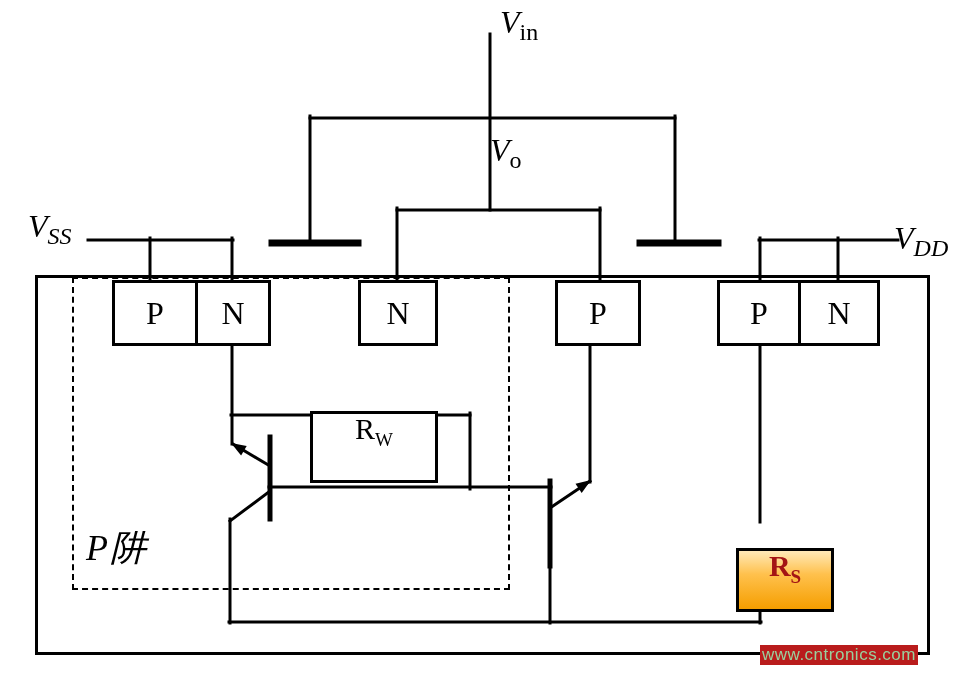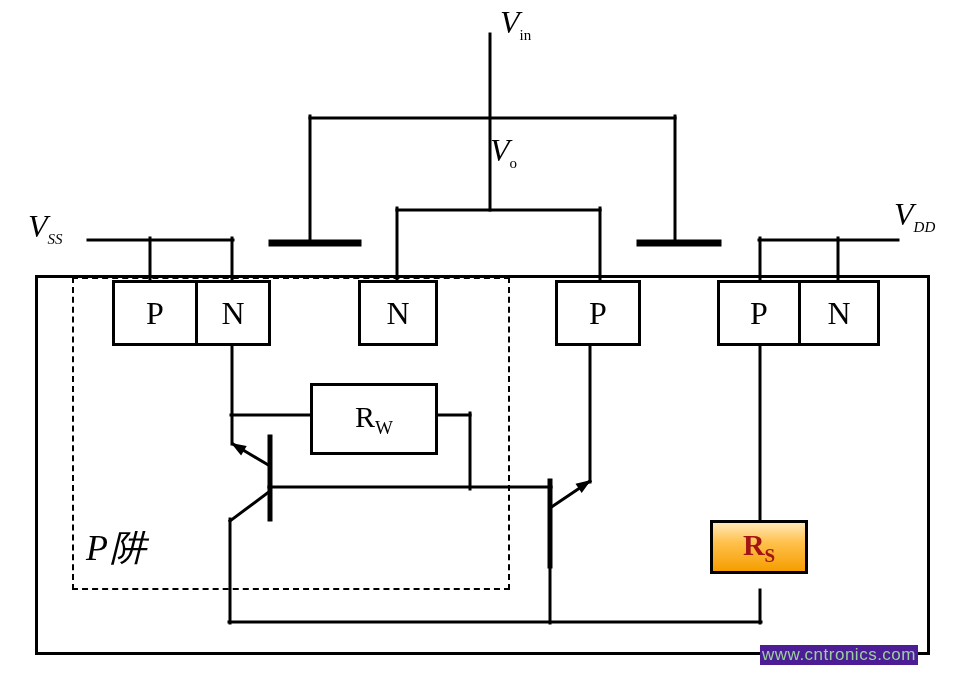--- a/index.html
+++ b/index.html
@@ -20,35 +20,35 @@
   svg.wires path.thick{stroke-width:7;}
   svg.wires path.bar{stroke-width:5;}
   svg.wires polygon{fill:currentColor;stroke:none;}
   .dbox{
     position:absolute;top:280px;height:66px;border:3px solid var(--line,#000);
     background:#fff;box-sizing:border-box;display:flex;align-items:center;justify-content:center;
     font-size:32px;line-height:1;
   }
   .rbox{
     position:absolute;border:3px solid var(--line,#000);box-sizing:border-box;background:#fff;
-    display:flex;align-items:center;justify-content:center;font-size:30px;line-height:1;
+    display:flex;justify-content:center;font-size:30px;line-height:1;margin-top:28px;
   }
   .rbox sub{font-size:19px;line-height:1;}
   .rbox.rs{
     background:linear-gradient(180deg,var(--rs-fill-top,#ffe9b8) 0%,#ffc14d 40%,var(--rs-fill-bottom,#f59e00) 100%);
     color:var(--rs-text,#a31515);font-weight:bold;
   }
   .term{position:absolute;font-size:32px;line-height:1;white-space:nowrap;}
   .term .tv{font-style:italic;}
-  .term sub{font-size:15px;line-height:1;}
+  .term sub{font-size:24px;line-height:1;}
   .term sub.it{font-style:italic;}
   .pwell-label{position:absolute;font-size:36px;line-height:1;letter-spacing:2px;font-style:italic;}
   .watermark{
     position:absolute;font-family:"Liberation Sans",sans-serif;font-size:17px;
-    color:var(--watermark,#99d09e);letter-spacing:0.5px;background:#4c1d95;padding:0 2px;
+    color:var(--watermark,#99d09e);letter-spacing:0.5px;background:#b91c1c;padding:0 2px;
   }
 </style>
 </head>
 <body>
 
 <div class="stage">
 
   <div class="substrate"></div>
 
   <div class="pwell"></div>
@@ -104,34 +104,34 @@
   <div class="dbox" style="left:717px;width:84px">
     <span>P</span>
   </div>
   <div class="dbox" style="left:798px;width:82px">
     <span>N</span>
   </div>
 
   <div class="rbox" style="left:310px;top:383px;width:128px;height:72px">
     <span><span>R</span><sub>W</sub></span>
   </div>
-  <div class="rbox rs" style="left:710px;top:520px;width:98px;height:54px">
+  <div class="rbox rs" style="left:736px;top:520px;width:98px;height:64px">
     <span><span>R</span><sub>S</sub></span>
   </div>
 
   <div class="term" style="left:500px;top:6px">
     <span class="tv">V</span><sub>in</sub>
   </div>
   <div class="term" style="left:490px;top:134px">
     <span class="tv">V</span><sub>o</sub>
   </div>
   <div class="term" style="left:28px;top:210px">
     <span class="tv">V</span><sub class="it">SS</sub>
   </div>
-  <div class="term" style="left:894px;top:198px">
+  <div class="term" style="left:894px;top:222px">
     <span class="tv">V</span><sub class="it">DD</sub>
   </div>
 
   <div class="pwell-label" style="left:86px;top:530px">P阱</div>
 
   <div class="watermark" style="left:760px;top:645px">www.cntronics.com</div>
 
 </div>
 
 </body></html>

